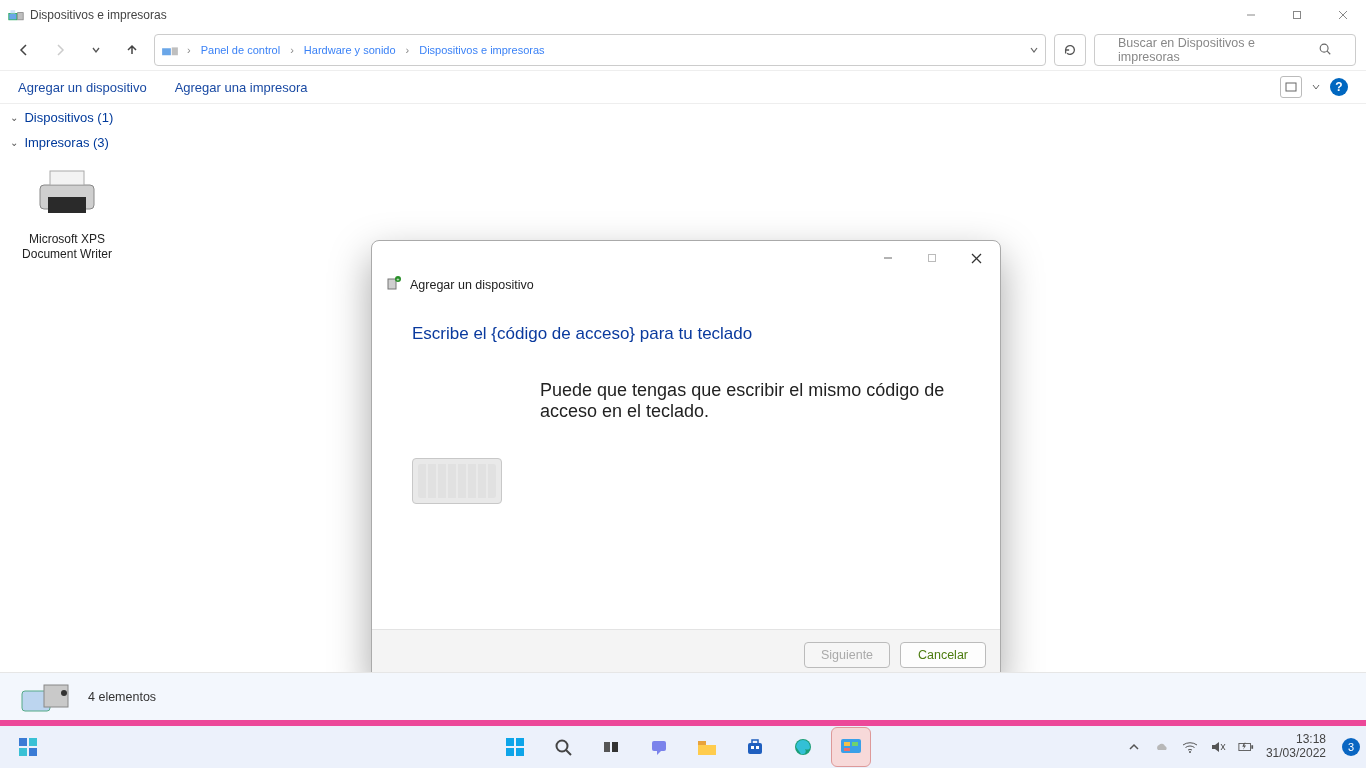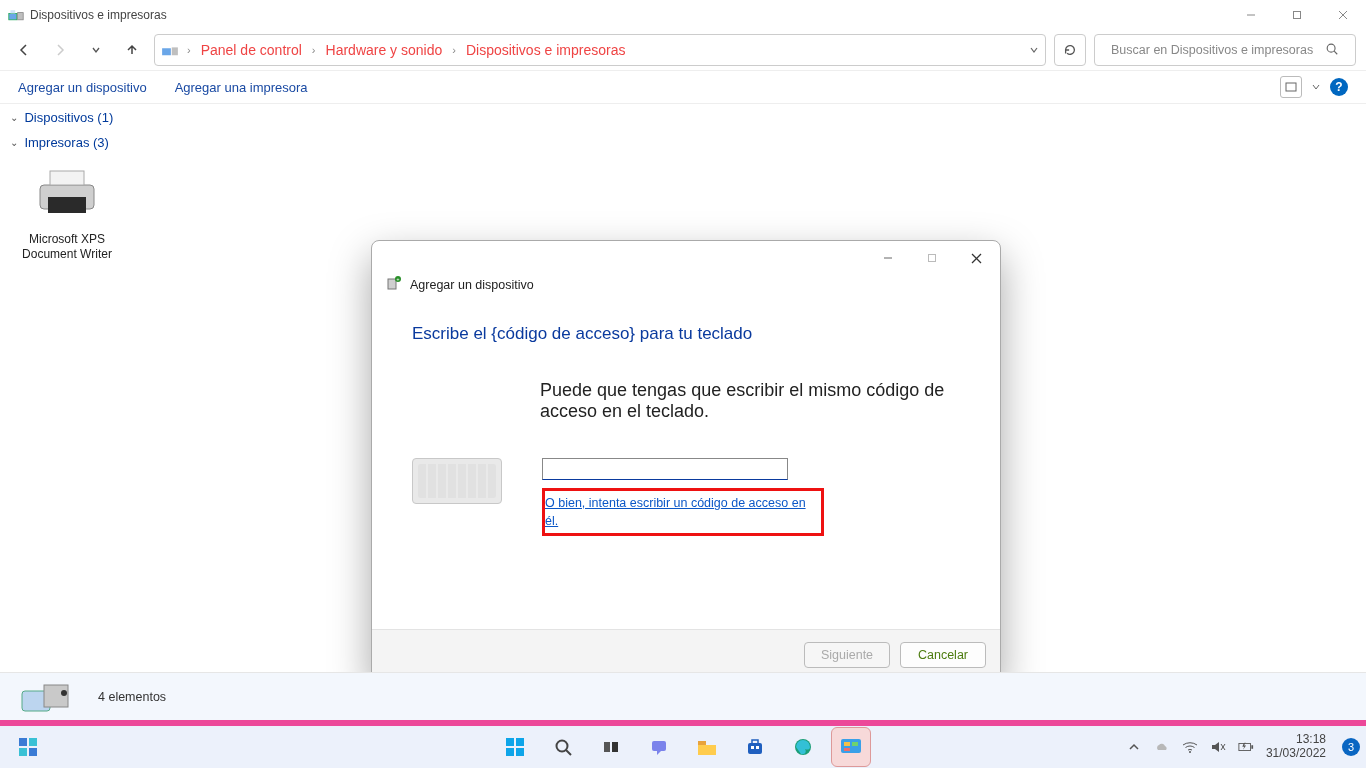--- a/index.html
+++ b/index.html
@@ -10,25 +10,25 @@
 .titlebar .icon-dp { width: 16px; height: 14px; margin-right: 6px; }
 .titlebar .title { font-size: 12px; color: #444; }
 .titlebar .spacer { flex: 1; }
 .winctl { width: 46px; height: 30px; display: flex; align-items: center; justify-content: center; color: #888; }
 
 
 .navrow { height: 40px; display: flex; align-items: center; padding: 0 10px; gap: 8px; }
 .navbtn { width: 28px; height: 28px; display: flex; align-items: center; justify-content: center; color: #555; border-radius: 4px; }
 .navbtn.disabled { color: #bbb; }
 .addrbar { flex: 1; height: 32px; border: 1px solid #ccc; border-radius: 4px; display: flex; align-items: center; padding: 0 6px; gap: 4px; }
-.addrbar .crumb { font-size: 14px; color: #ef4444; padding: 2px 4px; border-radius: 3px; }
+.addrbar .crumb { font-size: 11px; color: #3b82f6; padding: 2px 4px; border-radius: 3px; }
 .addrbar .sep { color: #888; font-size: 11px; padding: 0 2px; }
 .addrbar .right { margin-left: auto; display:flex; align-items:center; gap:8px;}
 .refreshbtn { width: 32px; height: 32px; border: 1px solid #ccc; border-radius: 4px; display:flex; align-items:center; justify-content:center; color:#555; }
-.searchbox { width: 262px; height: 32px; border: 1px solid #ccc; border-radius: 4px; display:flex; align-items:center; padding:0 16px; color:#888; font-size:12.5px; }
+.searchbox { width: 262px; height: 32px; border: 1px solid #ccc; border-radius: 4px; display:flex; align-items:center; padding:0 23px; color:#888; font-size:12.5px; }
 .searchbox .sicon { margin-left:auto; color:#666; }
 
 
 .toolbar { height: 34px; border-top: 1px solid #eee; border-bottom: 1px solid #eee; display:flex; align-items:center; padding: 0 18px; gap: 28px; }
 .toolbar .tbtn { color: #1a4aa3; font-size: 13px; }
 .toolbar .right { margin-left: auto; display:flex; align-items:center; gap:10px; color:#555;}
 .viewbtn { width:22px; height:22px; border:1px solid #bbb; border-radius:3px; display:flex; align-items:center; justify-content:center;}
 .helpbadge { width:18px; height:18px; border-radius:50%; background:#0067c0; color:#fff; font-size:12px; display:flex; align-items:center; justify-content:center; font-weight:bold;}
 
 
@@ -41,21 +41,21 @@
 .devitem .lbl { margin-top:4px; line-height:1.25; word-break: break-word; max-width: 104px;}
 
 
 .server-box { width:44px; height:62px; background: linear-gradient(#f5f5f5,#bfbfbf); border:1px solid #888; border-radius:2px; position:relative;}
 .server-box::before { content:""; position:absolute; top:4px; left:4px; width:6px; height:6px; background:#3a8f3a; border-radius:1px;}
 .server-box::after { content:""; position:absolute; bottom:4px; left:6px; right:6px; height:4px; background:#666; border-radius:1px;}
 
 .fax-img svg, .printer-img svg { display:block; }
 
 
-.statusbar { height:48px; display:flex; align-items:center; gap:24px; padding: 0 12px 0 18px; background:#f3f7fd; border-top:1px solid #e6e6e6;}
+.statusbar { height:48px; display:flex; align-items:center; gap:14px; padding: 0 12px 0 18px; background:#f3f7fd; border-top:1px solid #e6e6e6;}
 .statusbar .thumb { width:56px; height:40px; display:flex; align-items:center; justify-content:center;}
 .statusbar .txt { font-size:12.5px; color:#333;}
 
 
 .taskbar { position: absolute; left:0; right:0; bottom:0; height:48px; background:#ecf1fb; border-top:6px solid #ec4899; display:flex; align-items:center; }
 .taskbar .center { position:absolute; left:50%; transform:translateX(-50%); display:flex; align-items:center; gap:8px; }
 .tb-icon { width:40px; height:40px; display:flex; align-items:center; justify-content:center; border-radius:6px;}
 .tb-icon.active { background:#f7d9d9; border:1px solid #d99; }
 .taskbar .left { padding-left:8px;}
 .taskbar .right { position:absolute; right:6px; display:flex; align-items:center; gap:12px; color:#444; font-size:12px;}
@@ -240,26 +240,20 @@
             <circle cx="12" cy="4" r="3" fill="#2a8f2a"></circle>
             <text x="12" y="6" font-size="5" text-anchor="middle" fill="#fff">+</text>
           </svg></span>
       <span>Agregar un dispositivo</span>
     </div>
     <div class="d-body">
       <div class="d-heading">Escribe el {código de acceso} para tu teclado</div>
       <div class="d-hint">Puede que tengas que escribir el mismo código de acceso en el teclado.</div>
       <div class="d-row">
         <div class="kbd-img"></div>
-        <div>
-          <input class="code-input" type="text" value="" style="">
-          <div class="altlink-wrap">
-            <a href="#" class="altlink">O bien, intenta escribir un código de acceso en él.</a>
-          </div>
-        </div>
       </div>
     </div>
     <div class="d-footer">
       <button class="dlgbtn" disabled="">Siguiente</button>
       <button class="dlgbtn">Cancelar</button>
     </div>
   </div>
 
 </div>
 

